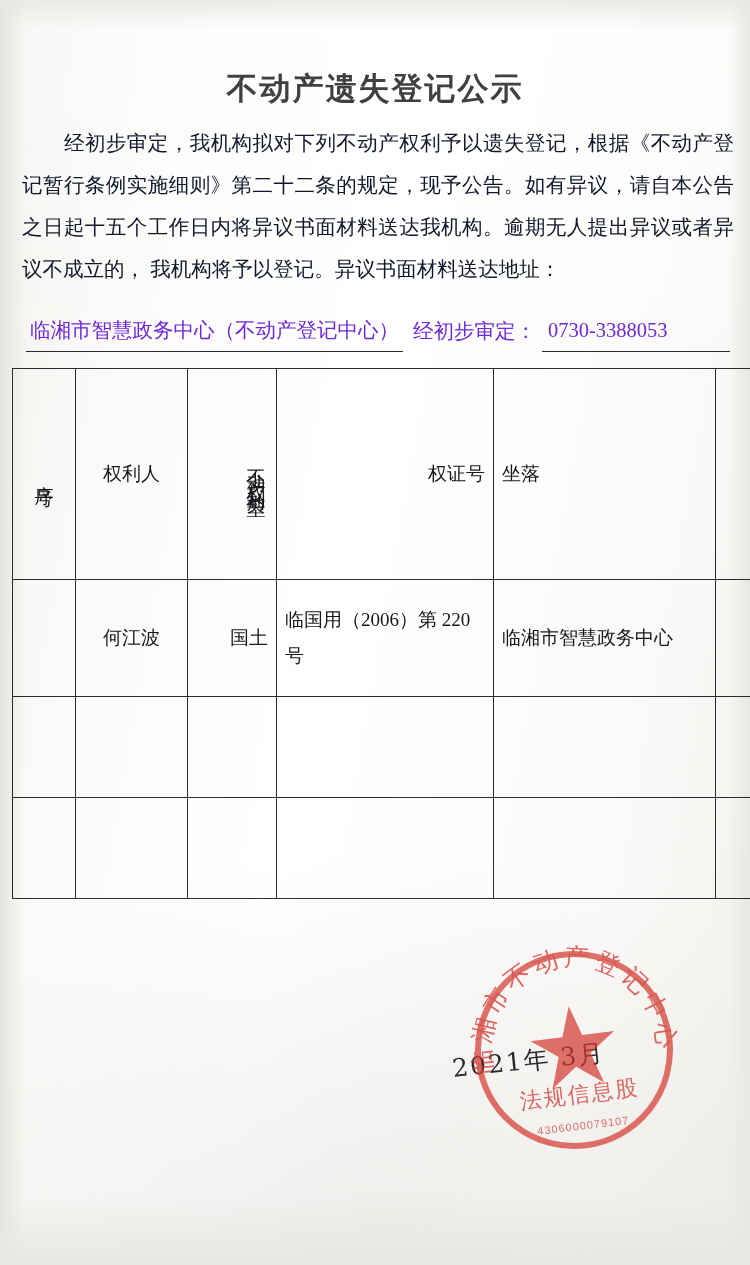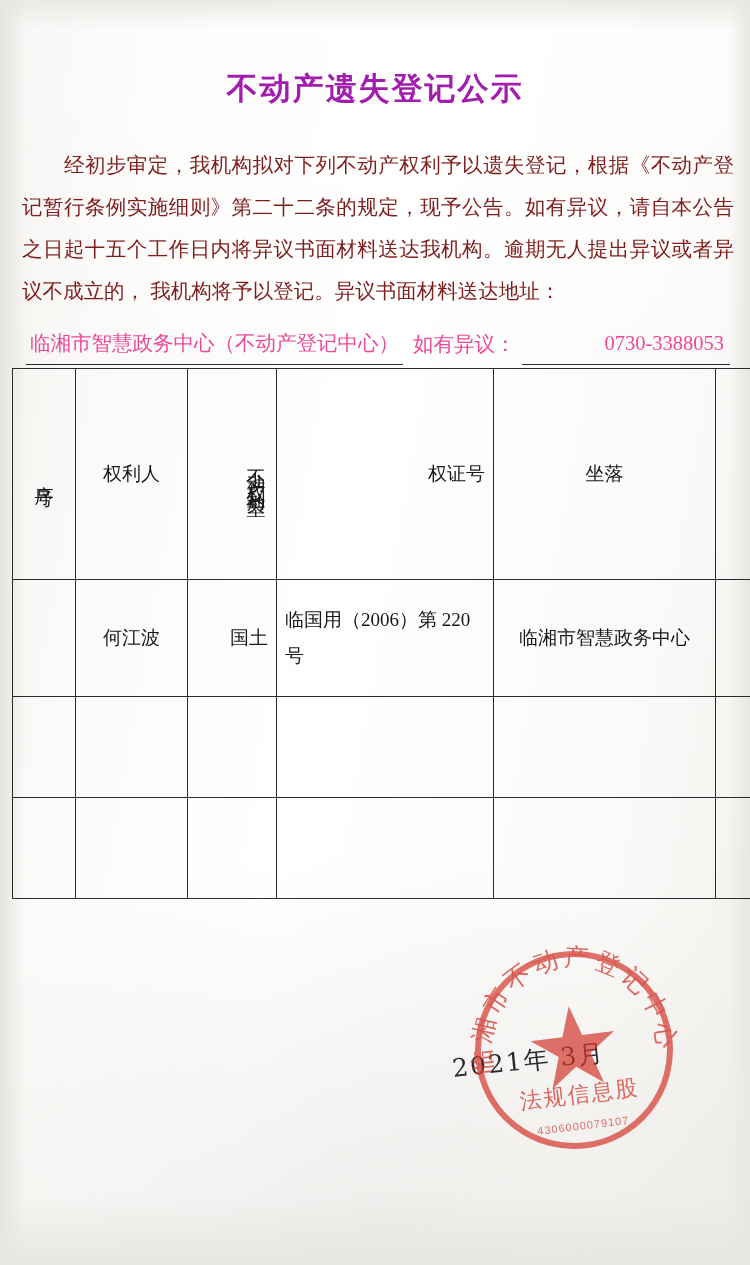--- a/index.html
+++ b/index.html
@@ -67,66 +67,66 @@
 
   .title {
     position: absolute;
     top: 68px;
     left: 0;
     width: 750px;
     text-align: center;
     font-size: 31px;
     font-weight: bold;
     letter-spacing: 2px;
-    color: #a21caf;
+    color: #404040;
     font-family: "Liberation Serif", "DejaVu Serif", serif;
   }
 
   .body-text {
     position: absolute;
-    top: 144px;
+    top: 122px;
     left: 22px;
     width: 712px;
     font-size: 20.5px;
     line-height: 42px;
     text-align: justify;
     text-justify: inter-character;
-    color: #7f1d1d;
+    color: #0f172a;
   }
   .body-text p {
     margin: 0;
     text-indent: 42px;
   }
 
   .addr-line {
     position: absolute;
-    top: 325px;
+    top: 312px;
     left: 26px;
     width: 704px;
     height: 40px;
     font-size: 20.5px;
     line-height: 38px;
-    color: #ec4899;
+    color: #6d28d9;
     display: flex;
     align-items: flex-end;
   }
   .addr-name {
     border-bottom: 1.5px solid #2a2a2a;
     padding: 0 4px 2px 4px;
     white-space: nowrap;
   }
   .addr-contact-label {
     padding: 0 6px 2px 10px;
     white-space: nowrap;
   }
   .addr-contact-value {
     border-bottom: 1.5px solid #2a2a2a;
     padding: 0 6px 2px 6px;
     flex: 1;
-    text-align: right;
+    text-align: left;
     white-space: nowrap;
   }
 
   
   table.reg-table {
     position: absolute;
     top: 368px;
     left: 12px;
     width: 726px;
     border-collapse: collapse;
@@ -136,21 +136,21 @@
   }
   table.reg-table td {
     border: 1.4px solid #2b2b2b;
     padding: 6px 8px;
     vertical-align: middle;
   }
   .c-seq   { width: 46px;  text-align: center; }
   .c-owner { width: 95px;  text-align: center; margin-top: 32px; }
   .c-type  { width: 72px;  text-align: right; }
   .c-cert  { width: 200px; text-align: left; }
-  .c-loc   { width: 205px; text-align: center; }
+  .c-loc   { width: 205px; }
   .c-note  { width: 100px; text-align: center; }
 
   .head-row td { height: 198px; }
   .vert {
     writing-mode: vertical-rl;
     text-orientation: upright;
     letter-spacing: 5px;
     line-height: 1.25;
     margin: 0 auto;
     display: inline-block;
@@ -209,21 +209,21 @@
 <div class="doc">
 
   <div class="title">不动产遗失登记公示</div>
 
   <div class="body-text">
     <p>经初步审定，我机构拟对下列不动产权利予以遗失登记，根据《不动产登记暂行条例实施细则》第二十二条的规定，现予公告。如有异议，请自本公告之日起十五个工作日内将异议书面材料送达我机构。逾期无人提出异议或者异议不成立的，  我机构将予以登记。异议书面材料送达地址：</p>
   </div>
 
   <div class="addr-line">
     <span class="addr-name">临湘市智慧政务中心（不动产登记中心）</span>
-    <span class="addr-contact-label">如有异议：</span>
+    <span class="addr-contact-label">经初步审定：</span>
     <span class="addr-contact-value">0730-3388053</span>
   </div>
 
   <table class="reg-table">
     <tbody>
         <tr class="head-row">
       <td class="c-seq"><span class="vert">序号</span></td>
       <td class="c-owner"><span>权利人</span></td>
       <td class="c-type"><span class="vert">不动产权利类型</span></td>
       <td class="c-cert" style="text-align:right"><span>权证号</span></td>

